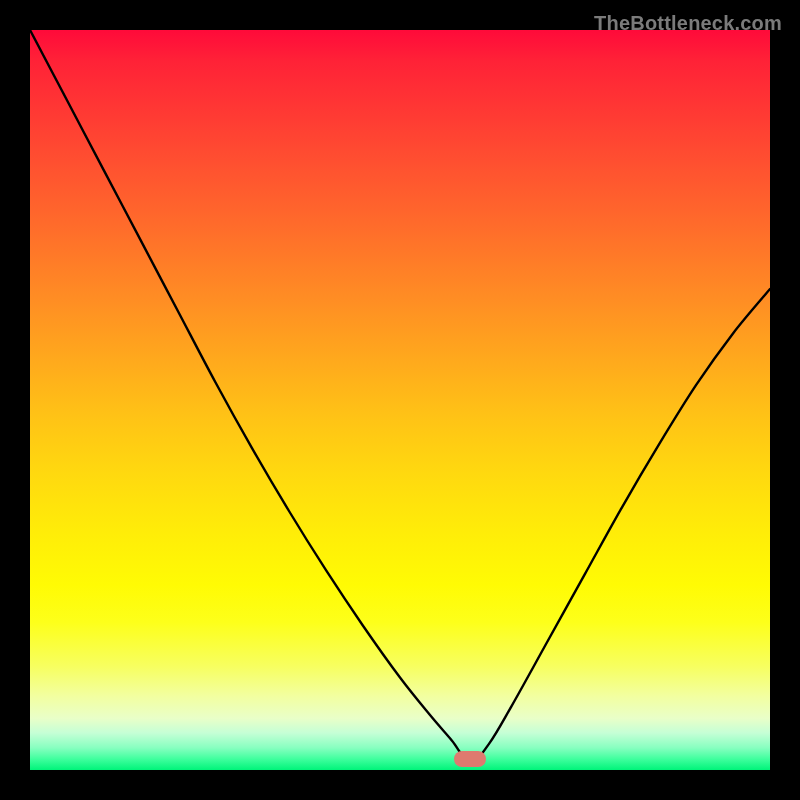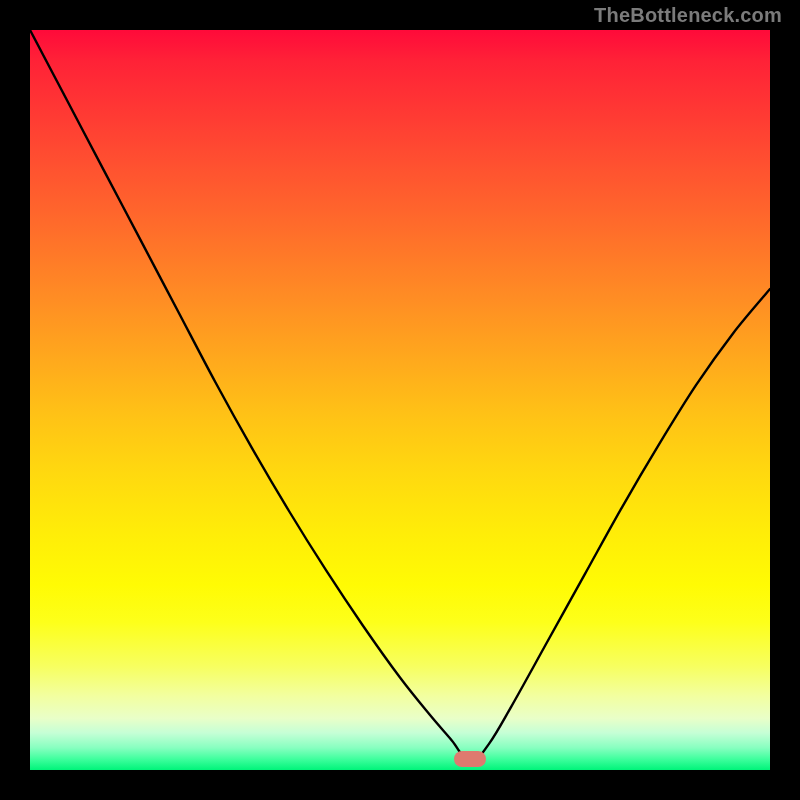--- a/index.html
+++ b/index.html
@@ -11,21 +11,21 @@
     overflow: hidden;
   }
   .container {
     position: relative;
     width: 800px;
     height: 800px;
     background: #000000;
   }
   .watermark {
     position: absolute;
-    top: 4px;
+    top: 12px;
     right: 18px;
     font-family: Arial, Helvetica, sans-serif;
     font-size: 20px;
     font-weight: bold;
     color: #7b7b7b;
     letter-spacing: 0.2px;
     z-index: 10;
   }
   .plot-area {
     position: absolute;

